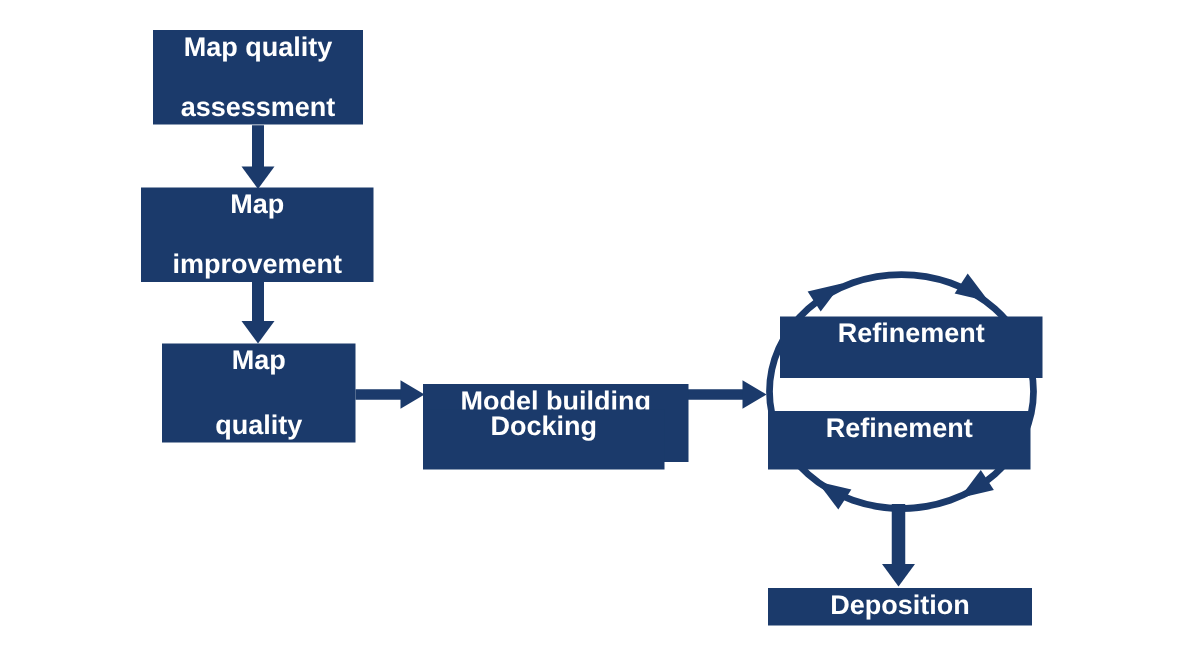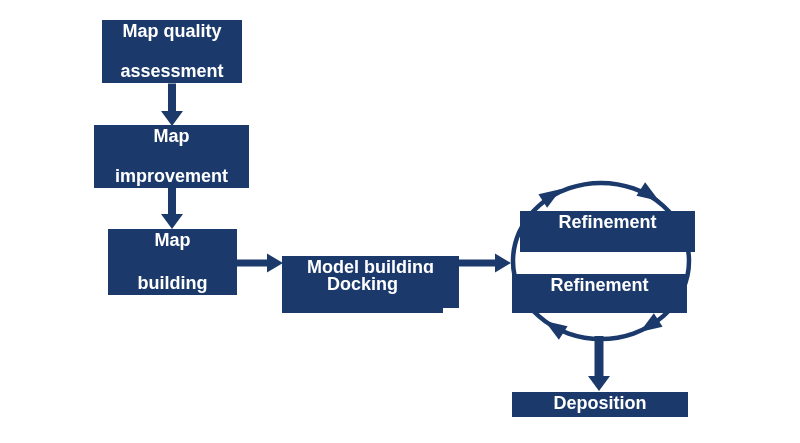--- a/index.html
+++ b/index.html
@@ -69,21 +69,21 @@
   <div>assessment</div>
 </div>
 
 <div class="node" style="left:94px; top:125px; width:155px; height:63px;">
   <div>Map</div>
   <div>improvement</div>
 </div>
 
 <div class="node" style="left:108px; top:229px; width:129px; height:66px;">
   <div>Map</div>
-  <div>building</div>
+  <div>quality</div>
 </div>
 
 <div class="node" style="left:282px; top:228px; width:177px; height:52px;margin-top:28px;">
   <div>Model building</div>
 </div>
 
 <div class="node" style="left:282px; top:273px; width:161px; height:40px;">
   <div>Docking</div>
 </div>
 

